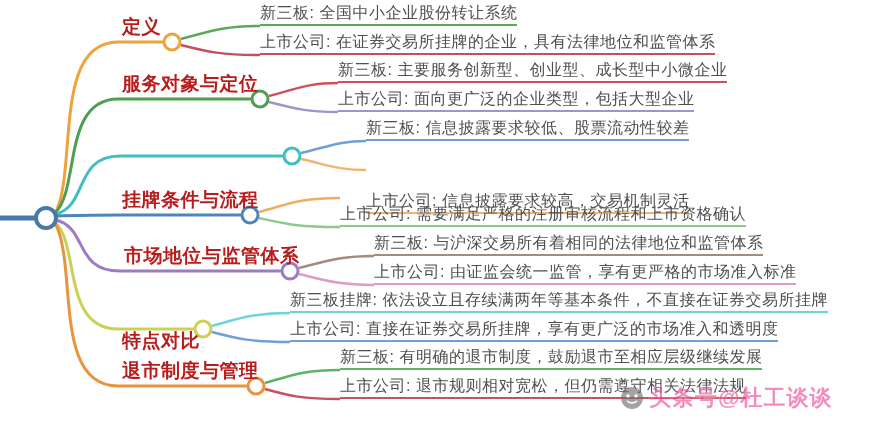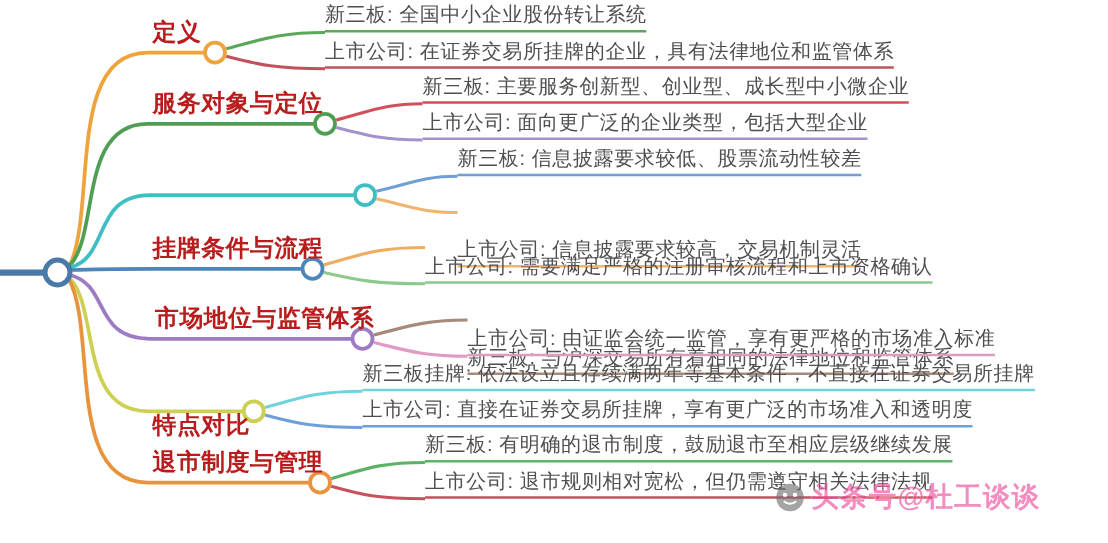--- a/index.html
+++ b/index.html
@@ -79,21 +79,21 @@
   <div class="topic" style="left:122px;top:303px;margin-top:27px;">特点对比</div>
   <div class="topic" style="left:122px;top:360px;">退市制度与管理</div>
 
   <div class="leaf" style="left: 260px; top: 4px; border-bottom-color: rgb(90, 168, 90);">新三板: 全国中小企业股份转让系统</div>
   <div class="leaf" style="left: 260px; top: 33px; border-bottom-color: rgb(193, 81, 92);">上市公司: 在证券交易所挂牌的企业，具有法律地位和监管体系</div>
   <div class="leaf" style="left: 338px; top: 61px; border-bottom-color: rgb(208, 81, 92);">新三板: 主要服务创新型、创业型、成长型中小微企业</div>
   <div class="leaf" style="left: 338px; top: 90px; border-bottom-color: rgb(163, 147, 205);">上市公司: 面向更广泛的企业类型，包括大型企业</div>
   <div class="leaf" style="left: 366px; top: 119px; border-bottom-color: rgb(111, 159, 212);">新三板: 信息披露要求较低、股票流动性较差</div>
   <div class="leaf" style="left: 366px; top: 148px; border-bottom-color: rgb(239, 180, 112); margin-top: 44px;">上市公司: 信息披露要求较高，交易机制灵活</div>
   <div class="leaf" style="left: 340px; top: 205px; border-bottom-color: rgb(140, 201, 140);">上市公司: 需要满足严格的注册审核流程和上市资格确认</div>
-  <div class="leaf" style="left: 374px; top: 234px; border-bottom-color: rgb(166, 138, 123); margin-top: 44px;">新三板: 与沪深交易所有着相同的法律地位和监管体系</div>
+  <div class="leaf" style="left: 374px; top: 234px; border-bottom-color: rgb(166, 138, 123);">新三板: 与沪深交易所有着相同的法律地位和监管体系</div>
   <div class="leaf" style="left: 374px; top: 263px; border-bottom-color: rgb(224, 154, 196);">上市公司: 由证监会统一监管，享有更严格的市场准入标准</div>
   <div class="leaf" style="left: 290px; top: 291px; border-bottom-color: rgb(111, 211, 220);">新三板挂牌: 依法设立且存续满两年等基本条件，不直接在证券交易所挂牌</div>
   <div class="leaf" style="left: 290px; top: 320px; border-bottom-color: rgb(111, 159, 216);">上市公司: 直接在证券交易所挂牌，享有更广泛的市场准入和透明度</div>
   <div class="leaf" style="left: 340px; top: 348px; border-bottom-color: rgb(92, 179, 104);">新三板: 有明确的退市制度，鼓励退市至相应层级继续发展</div>
   <div class="leaf" style="left: 340px; top: 377px; border-bottom-color: rgb(200, 81, 92);">上市公司: 退市规则相对宽松，但仍需遵守相关法律法规</div>
 
   <div class="watermark">
     <svg width="24" height="24" viewBox="0 0 24 24">
       <circle cx="12" cy="12" r="11" fill="#6e6e6e"></circle>
       <circle cx="8" cy="10" r="1.8" fill="#ffffff"></circle>

